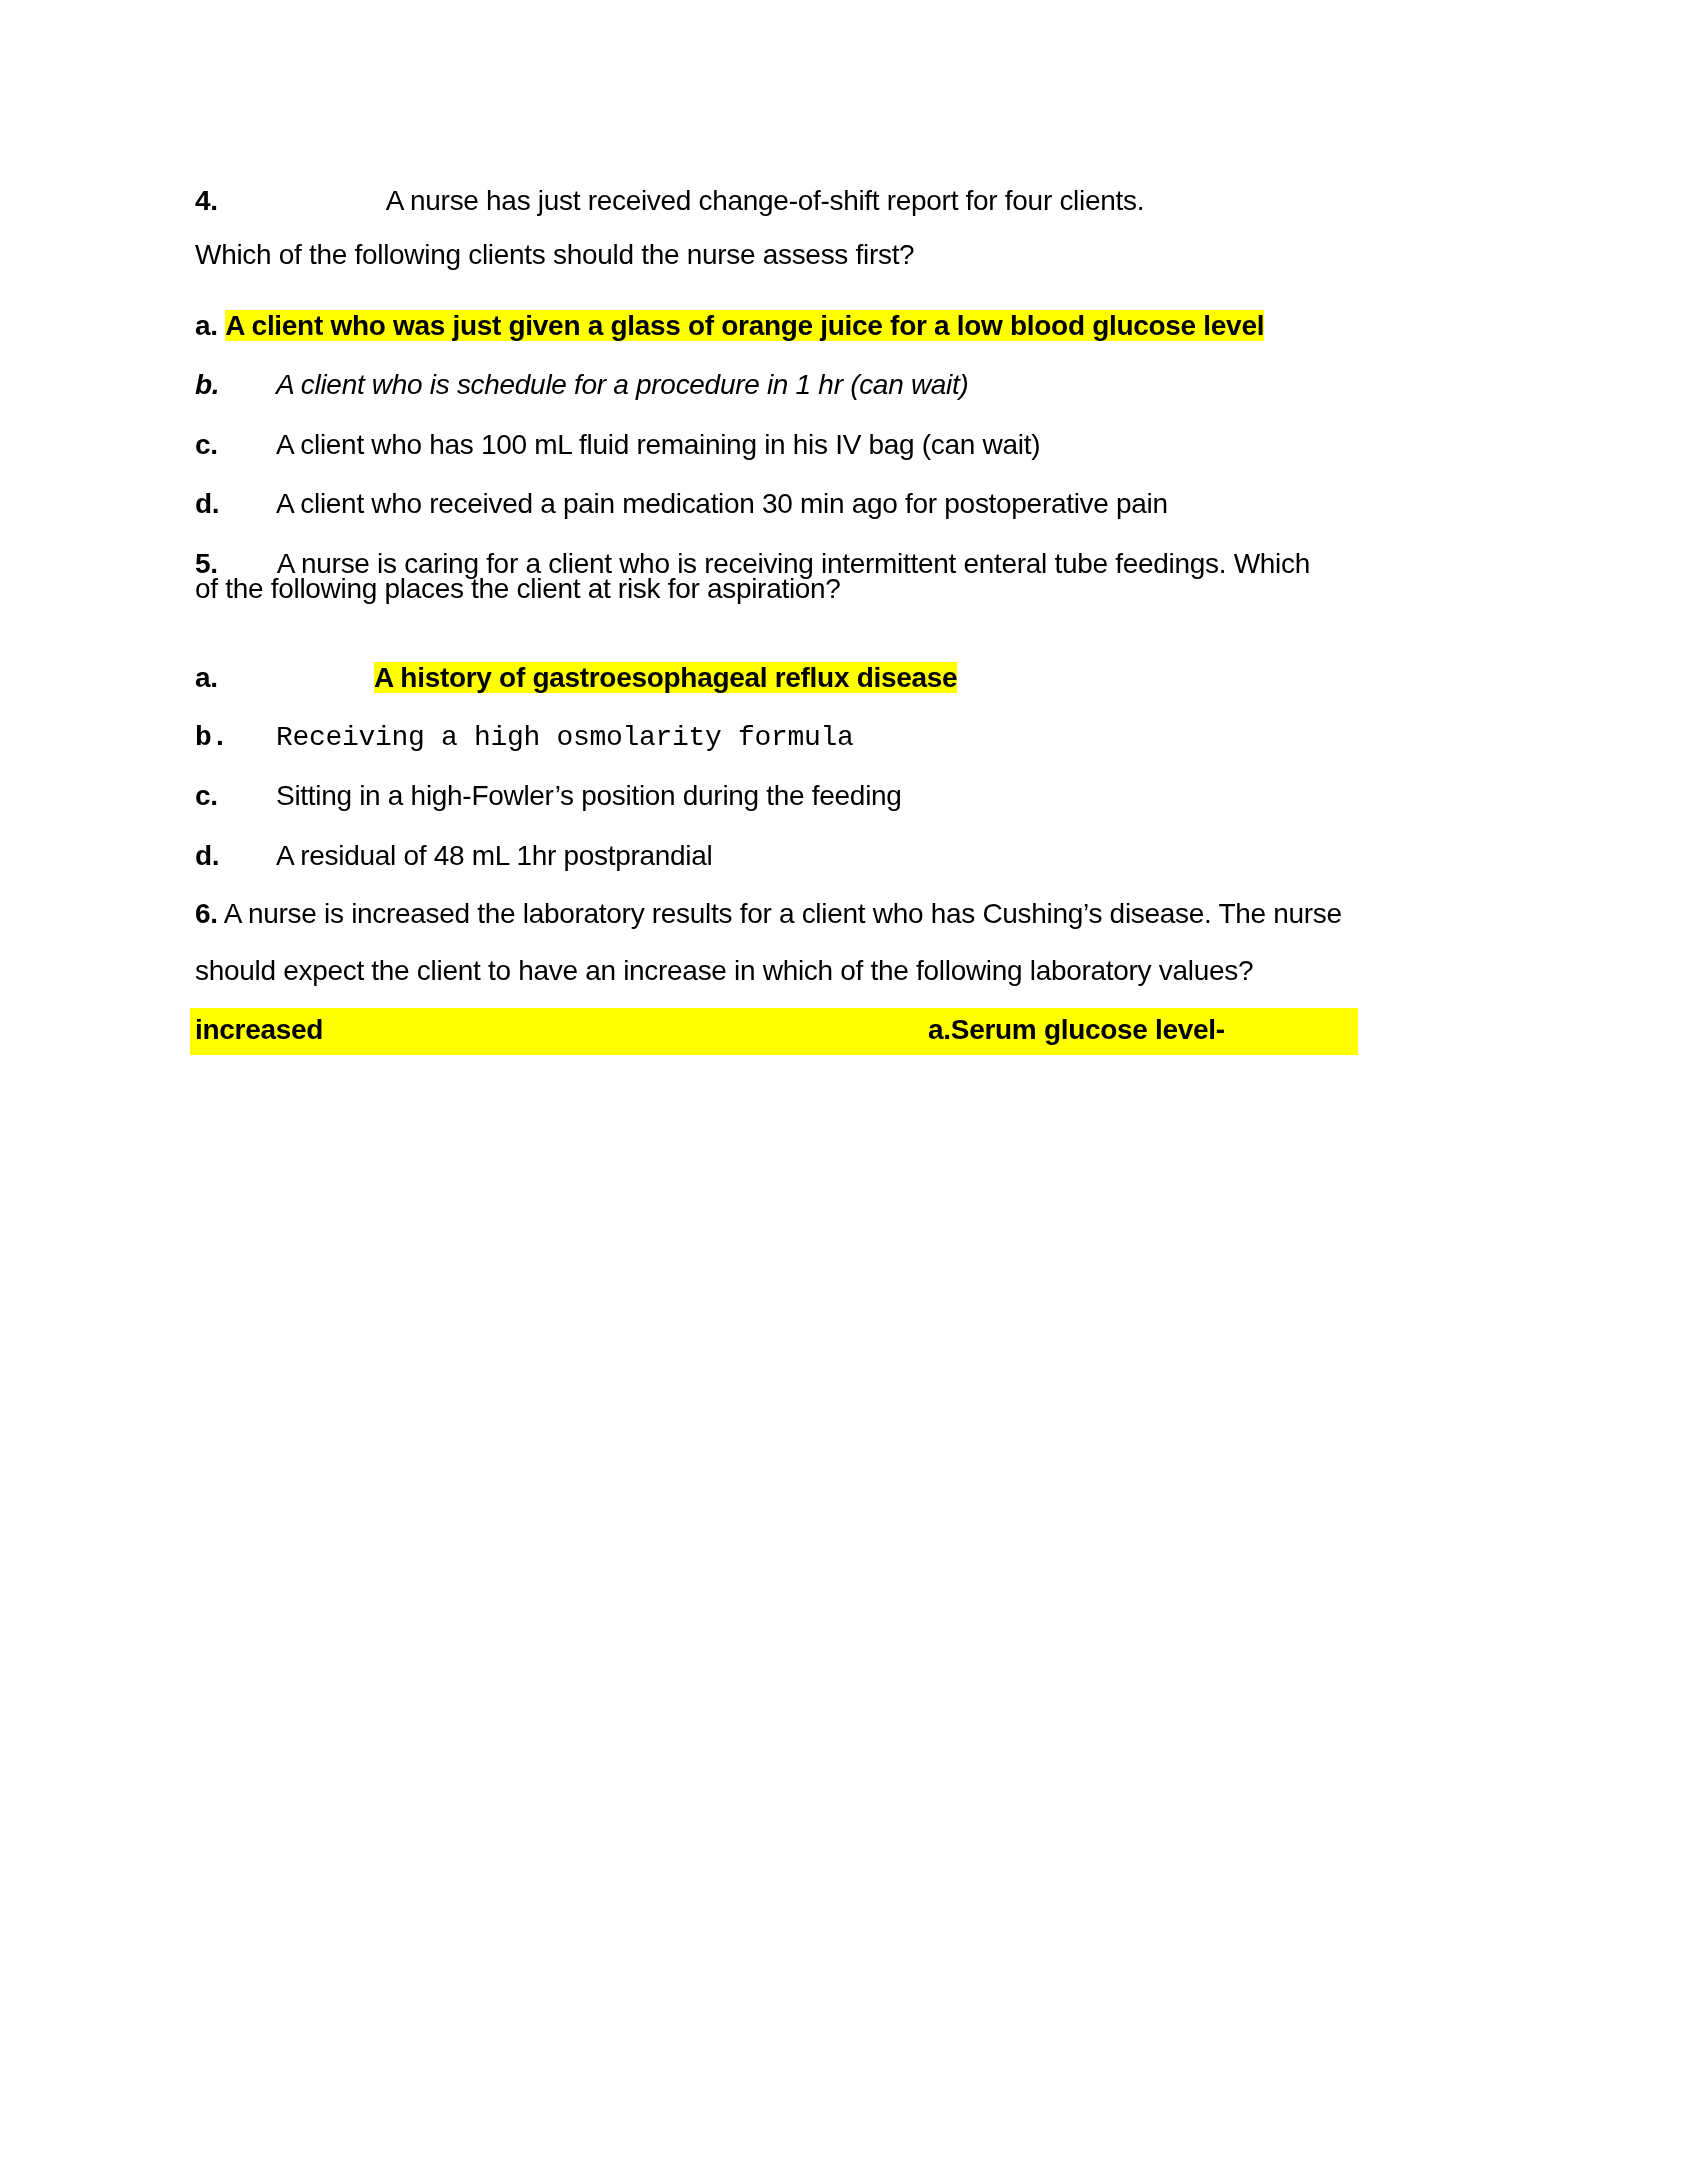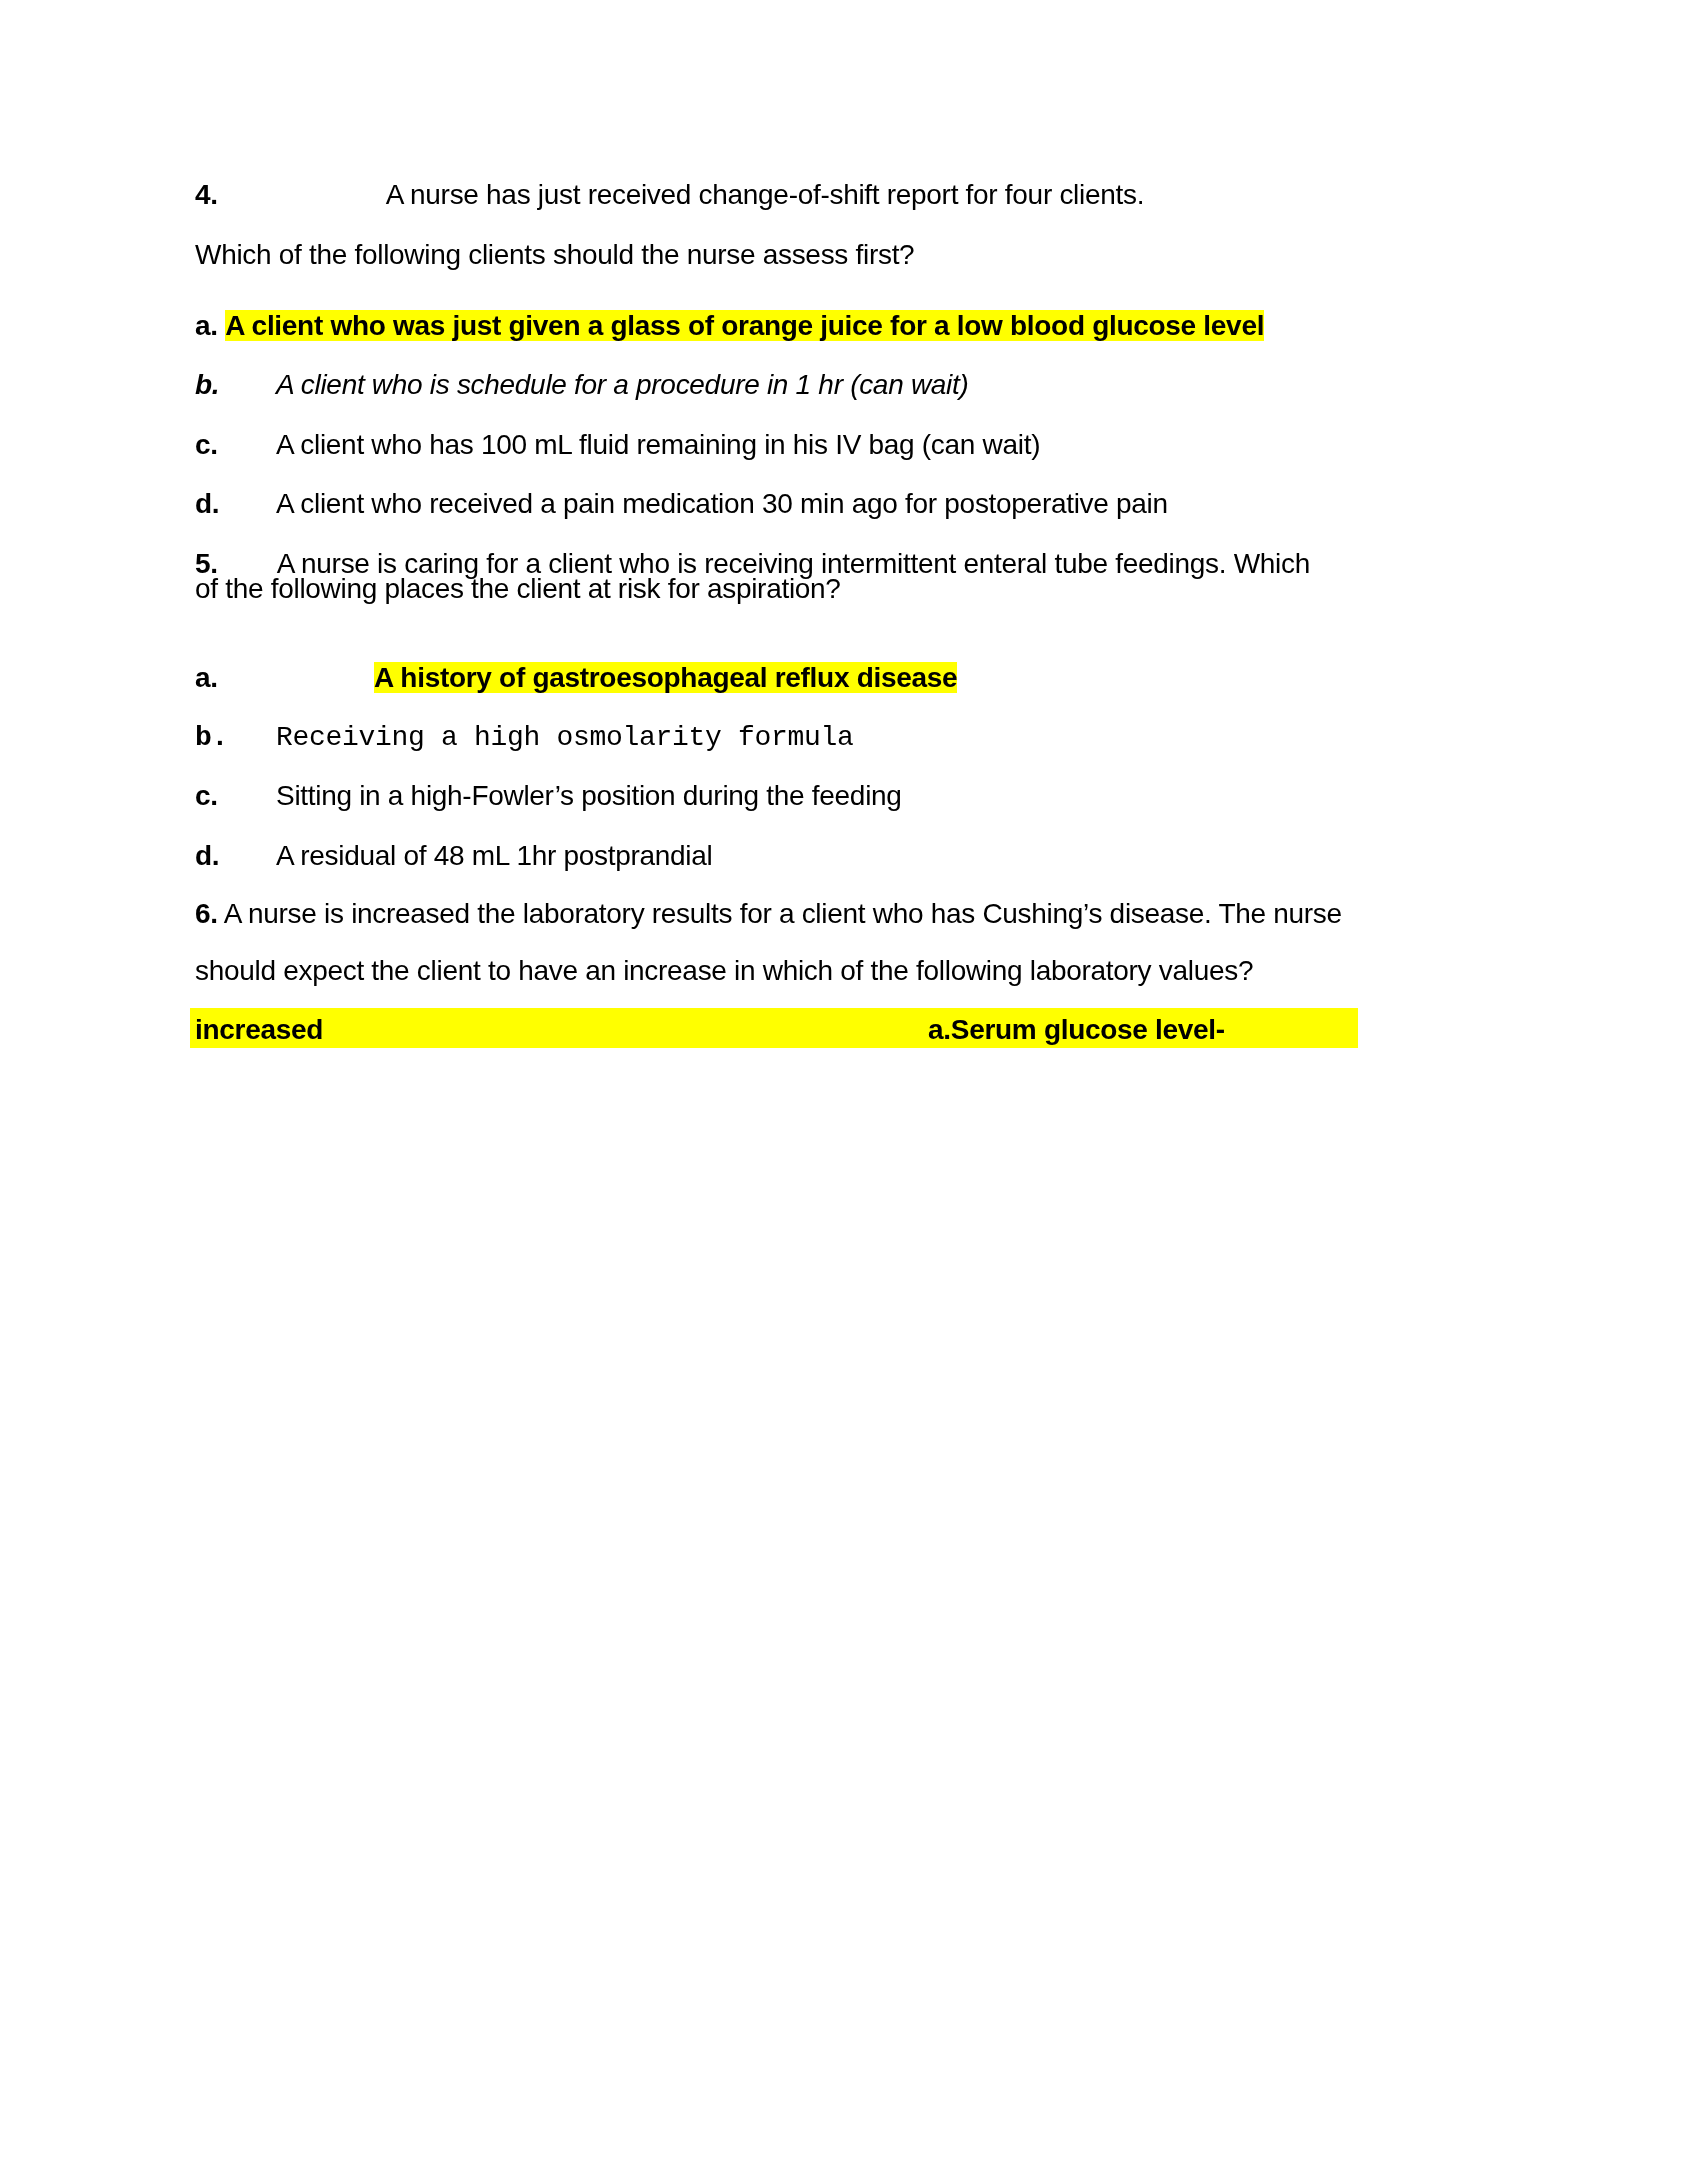--- a/index.html
+++ b/index.html
@@ -5,27 +5,27 @@
   html, body { margin: 0; padding: 0; background: #ffffff; }
   body { width: 1683px; height: 2178px; position: relative; overflow: hidden;
          font-family: "Liberation Sans", sans-serif; color: #000; }
   .line { position: absolute; left: 195px; font-size: 28px; line-height: 42px; white-space: nowrap; letter-spacing: -0.3px; }
   .b { font-weight: bold; }
   .hl { background: #ffff00; }
   .num { display: inline-block; font-weight: bold; }
   .gap-q4 { display: inline-block; width: 168px; }
   .opt-letter { display: inline-block; width: 81px; font-weight: bold; }
   .gap-q5 { display: inline-block; width: 59px; }
-  .hl-row { position: absolute; left: 190px; top: 1008px; width: 1168px; height: 40px; background: #ffff00; }
+  .hl-row { position: absolute; left: 190px; top: 1008px; width: 1168px; height: 47px; background: #ffff00; }
   .hl-row span { position: absolute; top: 0; line-height: 43px; font-size: 28px; font-weight: bold; letter-spacing: -0.3px; }
 </style>
 </head>
 <body>
 
-<div class="line" style="top:174px;">
+<div class="line" style="top:180px;">
   <span class="num">4.</span><span class="gap-q4"></span><span>A nurse has just received change-of-shift report for four clients.</span>
 </div>
 <div class="line" style="top:234px;">Which of the following clients should the nurse assess first?</div>
 <div class="line" style="top:305px;text-align:center;">
   <span class="b">a.</span>
   <span class="b hl">A client who was just given a glass of orange juice for a low blood glucose level</span>
 </div>
 <div class="line" style="top:364px;font-style:italic;">
   <span class="opt-letter">b.</span><span>A client who is schedule for a procedure in 1 hr (can wait)</span>
 </div>

